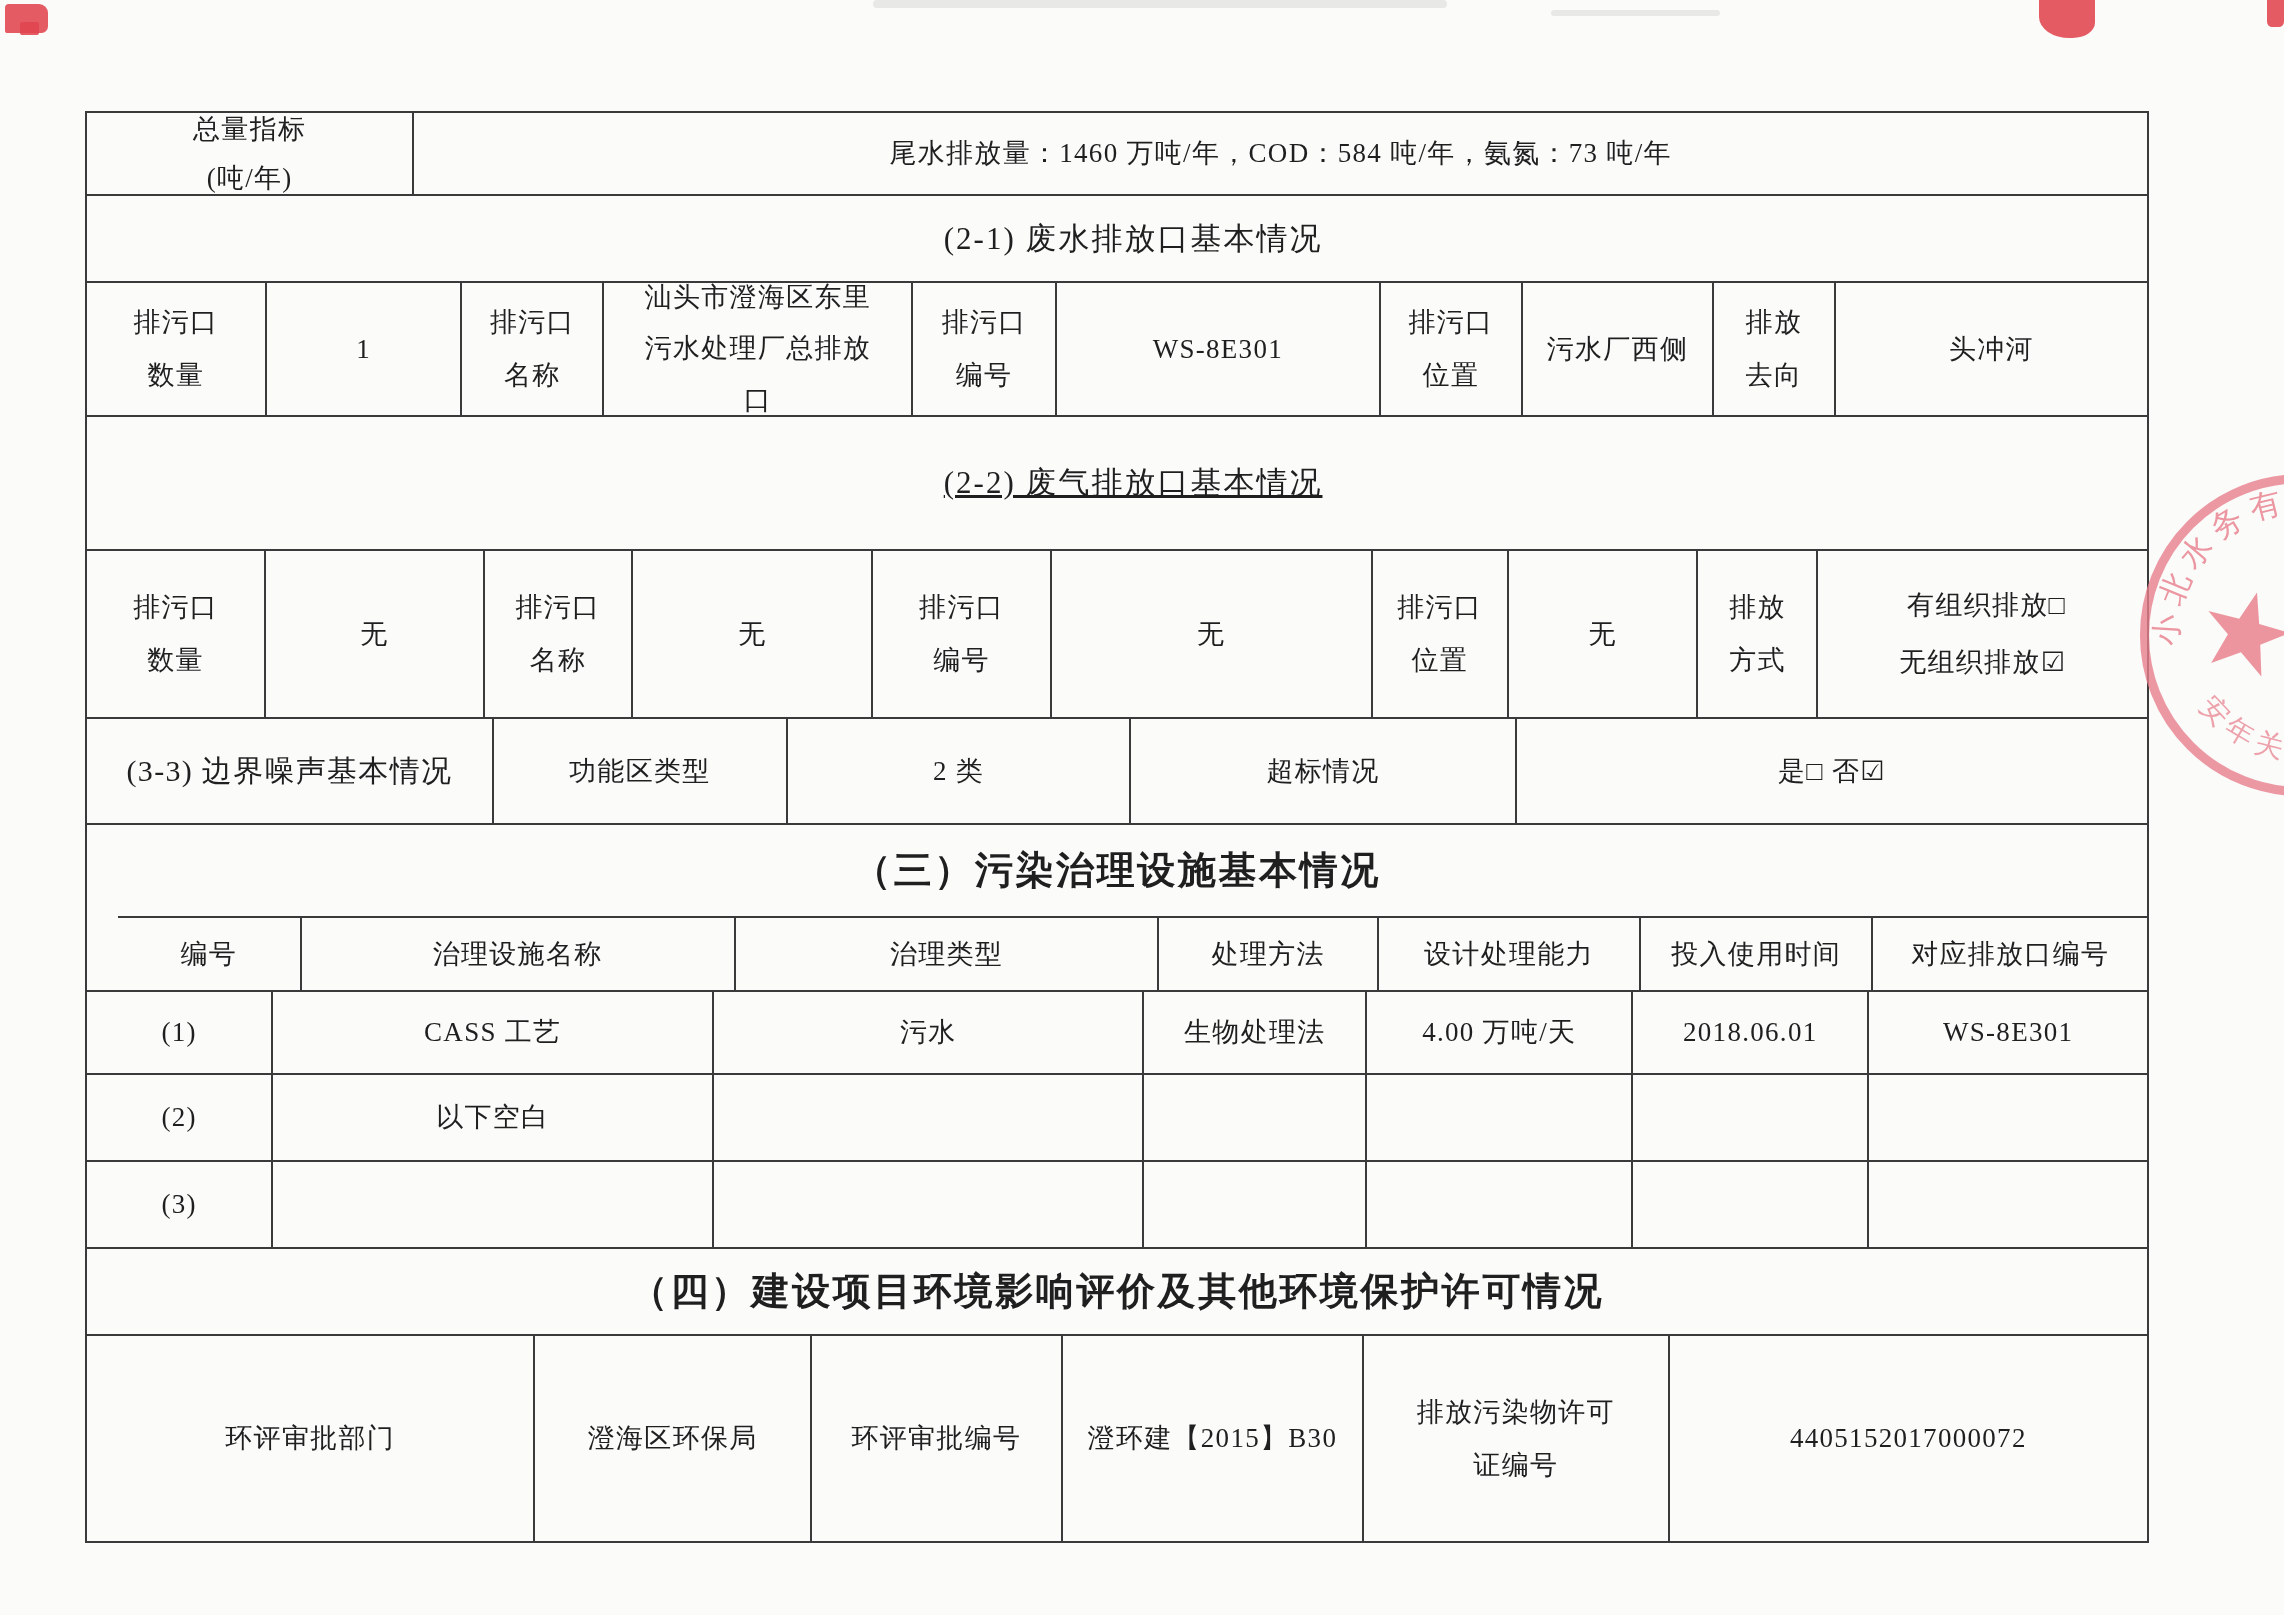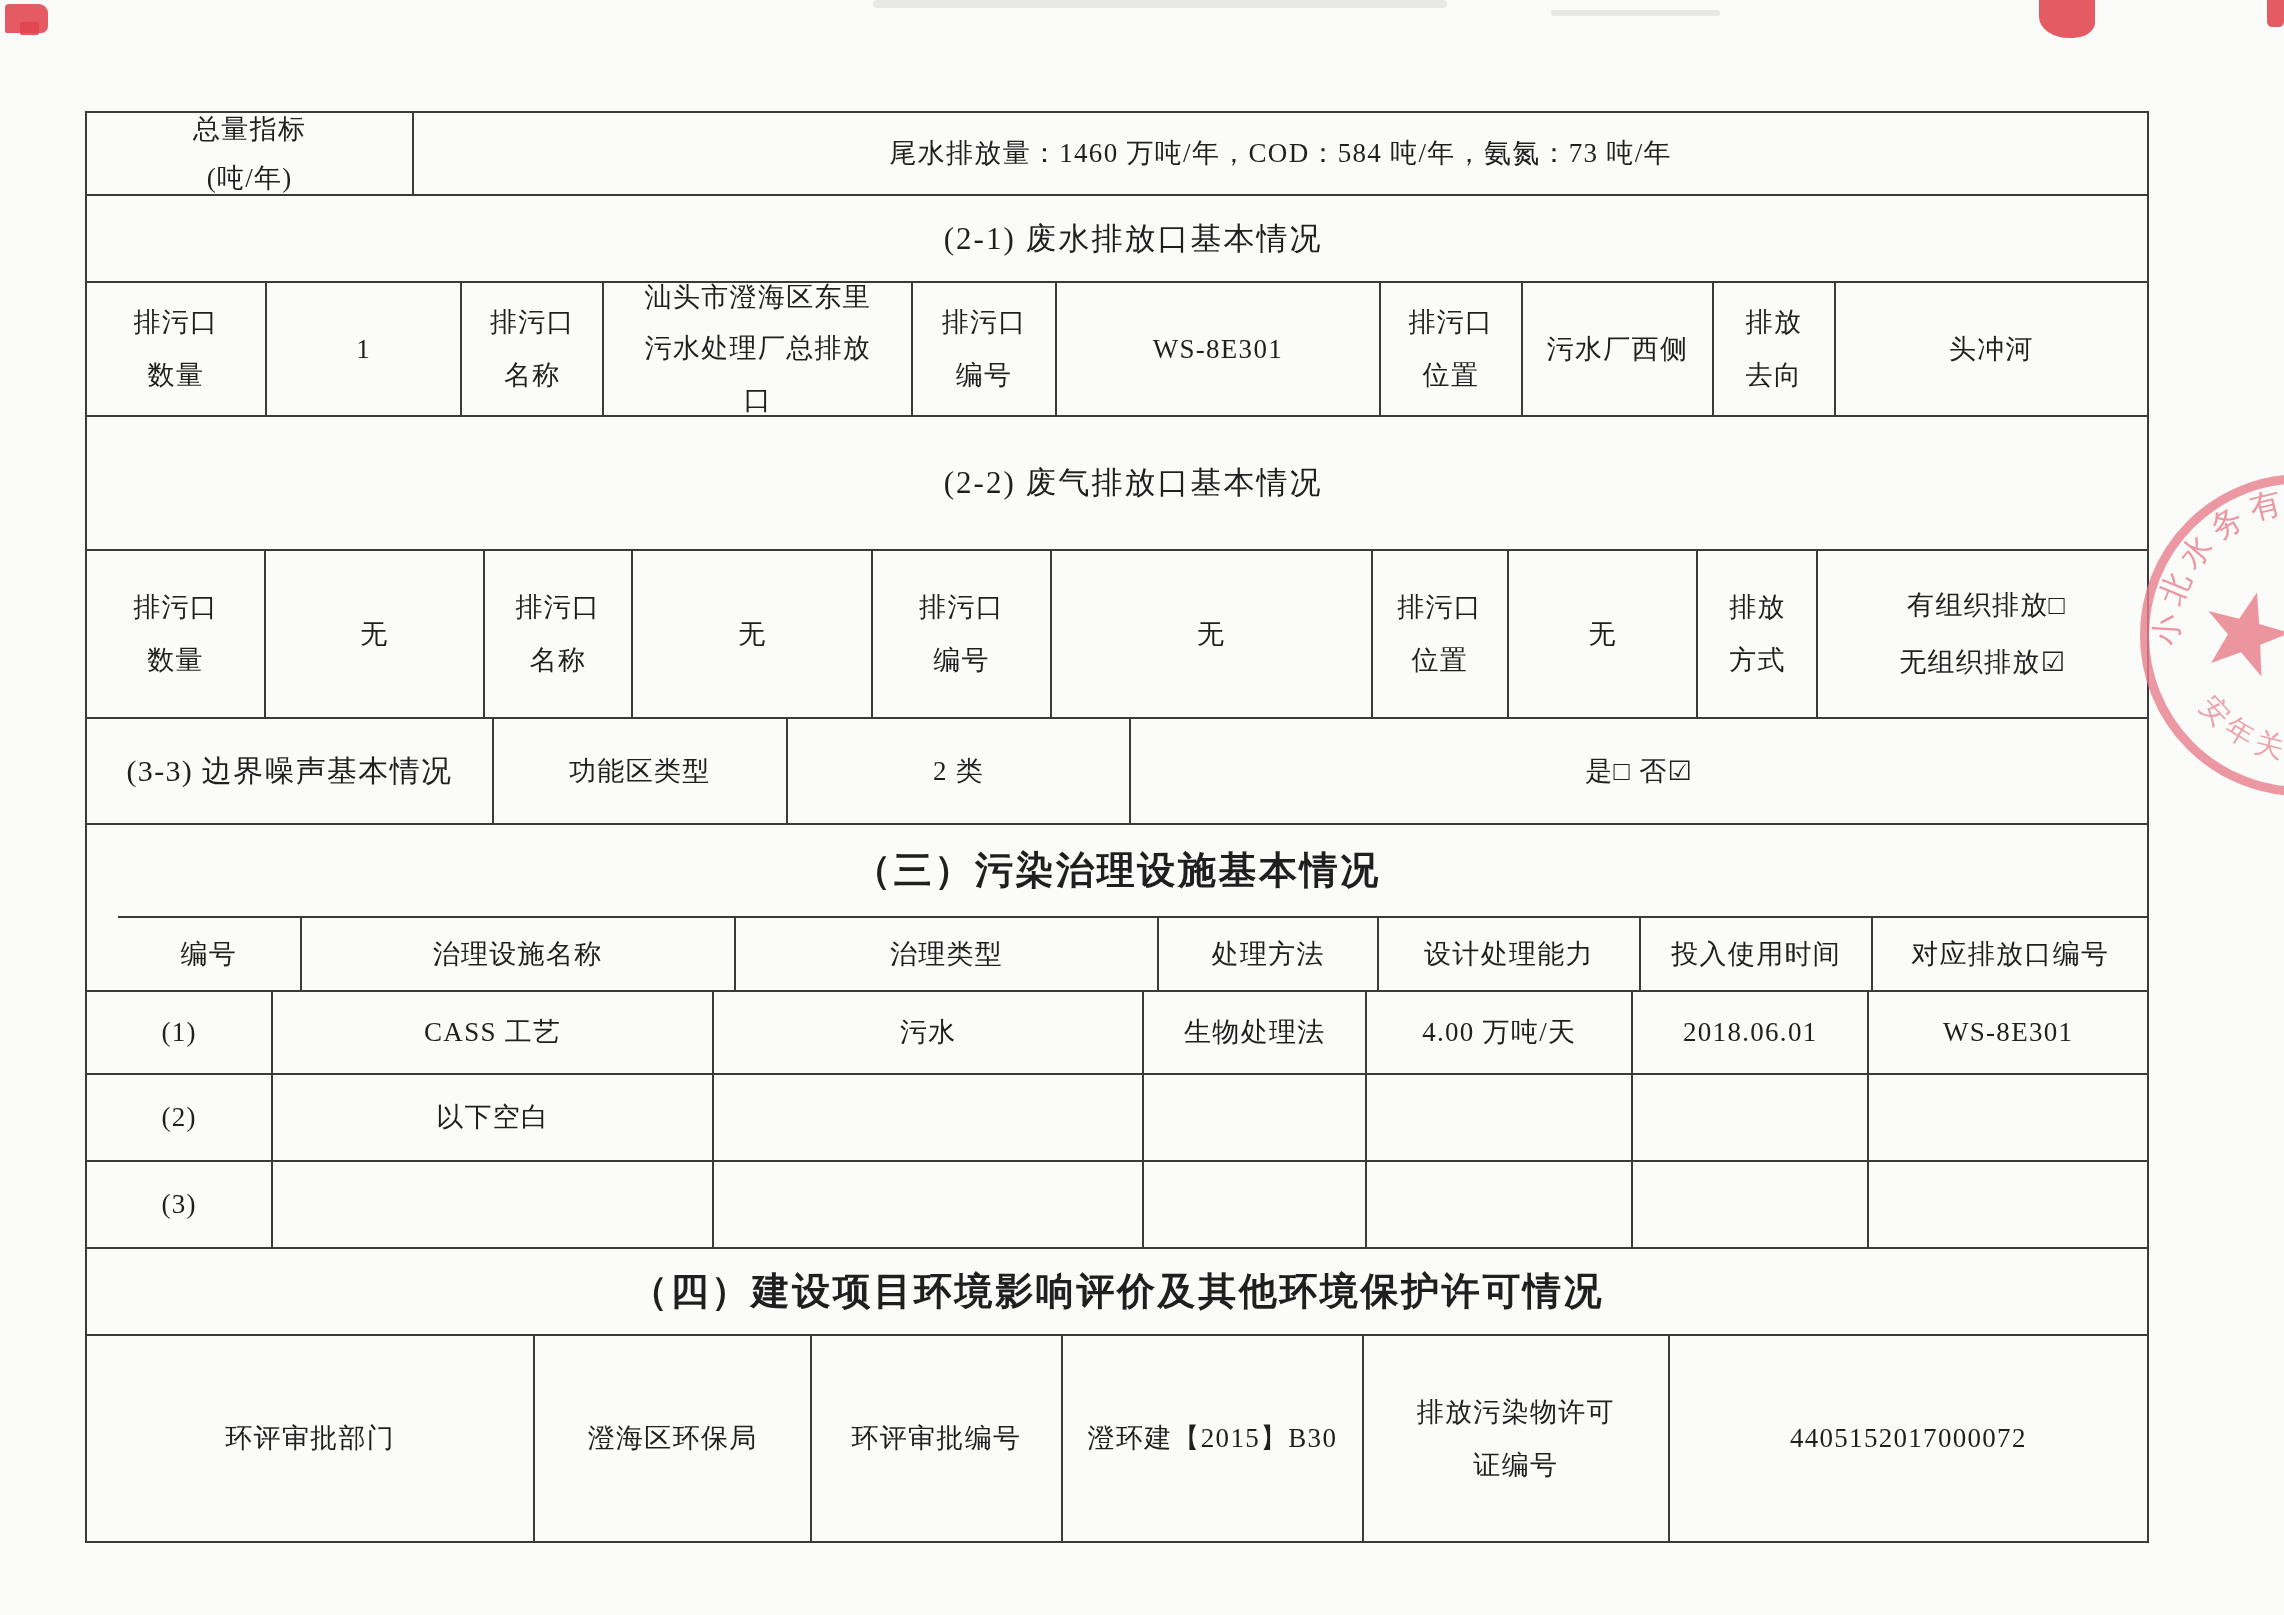--- a/index.html
+++ b/index.html
@@ -40,21 +40,21 @@
   .wrap2{display:inline-block;width:2.15em;line-height:1.95;}
   .wrap3{display:inline-block;width:3.2em;line-height:1.95;}
   .wrap8{display:inline-block;width:8.2em;line-height:1.95;}
   .wrap9{display:inline-block;width:9.2em;line-height:1.9;}
   .opts{text-align:right;line-height:2.1;}
   .s33-label{font-size:30px;}
   
   .r-total{height:81px;}
   .h21{height:85px;}
   .r21{height:132px;}
-  .h22{height:132px;}
+  .h22{height:132px;text-decoration:underline;}
   .r22{height:166px;}
   .r33{height:104px;}
   .h3{height:91px;}
   .r3h{height:72px;margin-left:31px;}
   .r3a{height:81px;}
   .r3b{height:85px;}
   .r3c{height:85px;}
   .h4{height:85px;}
   .r4{height:205px;}
   
@@ -151,20 +151,21 @@
           <div>有组织排放□</div>
           <div>无组织排放☑</div>
         </div>
       </div>
     </div>
 
     <div class="row r33">
       <div class="cell s33-label" style="width:19.75%">(3-3) 边界噪声基本情况</div>
       <div class="cell" style="width:14.27%">功能区类型</div>
       <div class="cell" style="width:16.68%">2 类</div>
+      <div class="cell" style="width:18.70%">超标情况</div>
       <div class="cell">是□  否☑</div>
     </div>
 
     <div class="row h3">
       <div class="cell big-heading">（三）污染治理设施基本情况</div>
     </div>
 
     <div class="row r3h">
       <div class="cell" style="width:9.05%">编号</div>
       <div class="cell" style="width:21.39%">治理设施名称</div>

